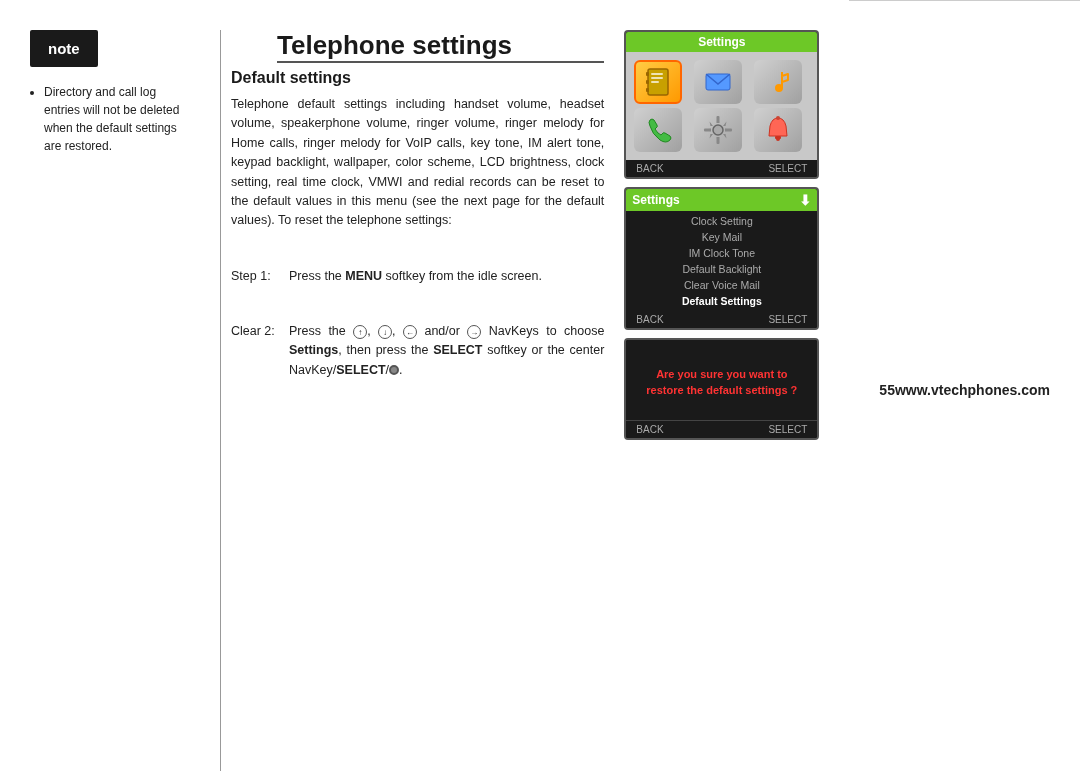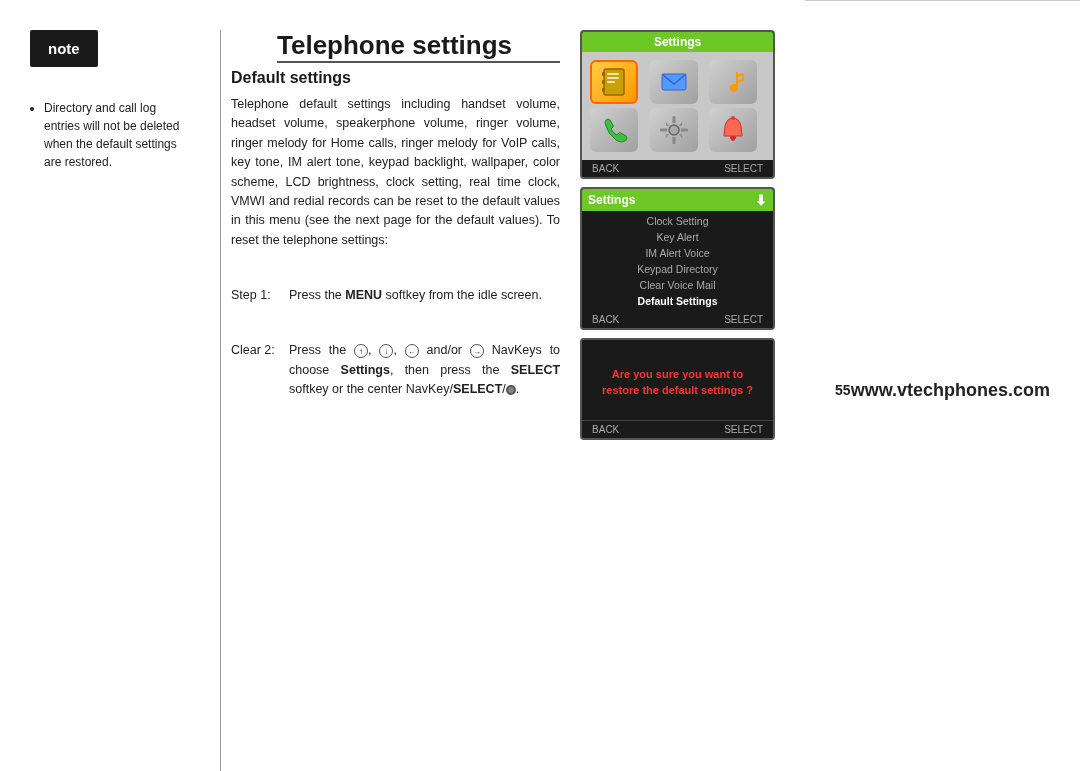--- a/index.html
+++ b/index.html
@@ -46,21 +46,21 @@
       text-align: center;
       display: inline-block;
       margin-bottom: 12px;
       border-radius: 2px;
     }
 
     .note-text {
       font-size: 12px;
       color: #222;
       line-height: 1.5;
-      margin-top: 20px;
+      margin-top: 4px;
     }
 
     .note-text ul {
       list-style: disc;
       padding-left: 14px;
     }
 
     .note-text li {
       margin-bottom: 2px;
     }
@@ -264,21 +264,21 @@
       border-top: 1px solid #ccc;
     }
 
     .page-number {
       font-size: 14px;
       font-weight: bold;
       color: #222;
     }
 
     .website {
-      font-size: 18px;
+      font-size: 14px;
       font-weight: bold;
       color: #222;
     }
   </style>
 </head>
 <body>
 
 <div class="page-container">
   <div class="main-content">
 
@@ -387,23 +387,23 @@
         </div>
       </div>
 
       <div class="phone-screen">
         <div class="phone-screen2-header">
           <span>Settings</span>
           <span style="font-size:14px; color:#fff;">⬇</span>
         </div>
         <div class="phone-menu-list">
           <div class="phone-menu-item">Clock Setting</div>
-          <div class="phone-menu-item">Key Alert</div>
-          <div class="phone-menu-item">IM Alert Voice</div>
-          <div class="phone-menu-item">Keypad Directory</div>
+          <div class="phone-menu-item">Key Mail</div>
+          <div class="phone-menu-item">IM Clock Tone</div>
+          <div class="phone-menu-item">Default Backlight</div>
           <div class="phone-menu-item">Clear Voice Mail</div>
           <div class="phone-menu-item active">Default Settings</div>
         </div>
         <div class="phone-softkeys">
           <span>BACK</span>
           <span>SELECT</span>
         </div>
       </div>
 
       <div class="phone-screen3">

